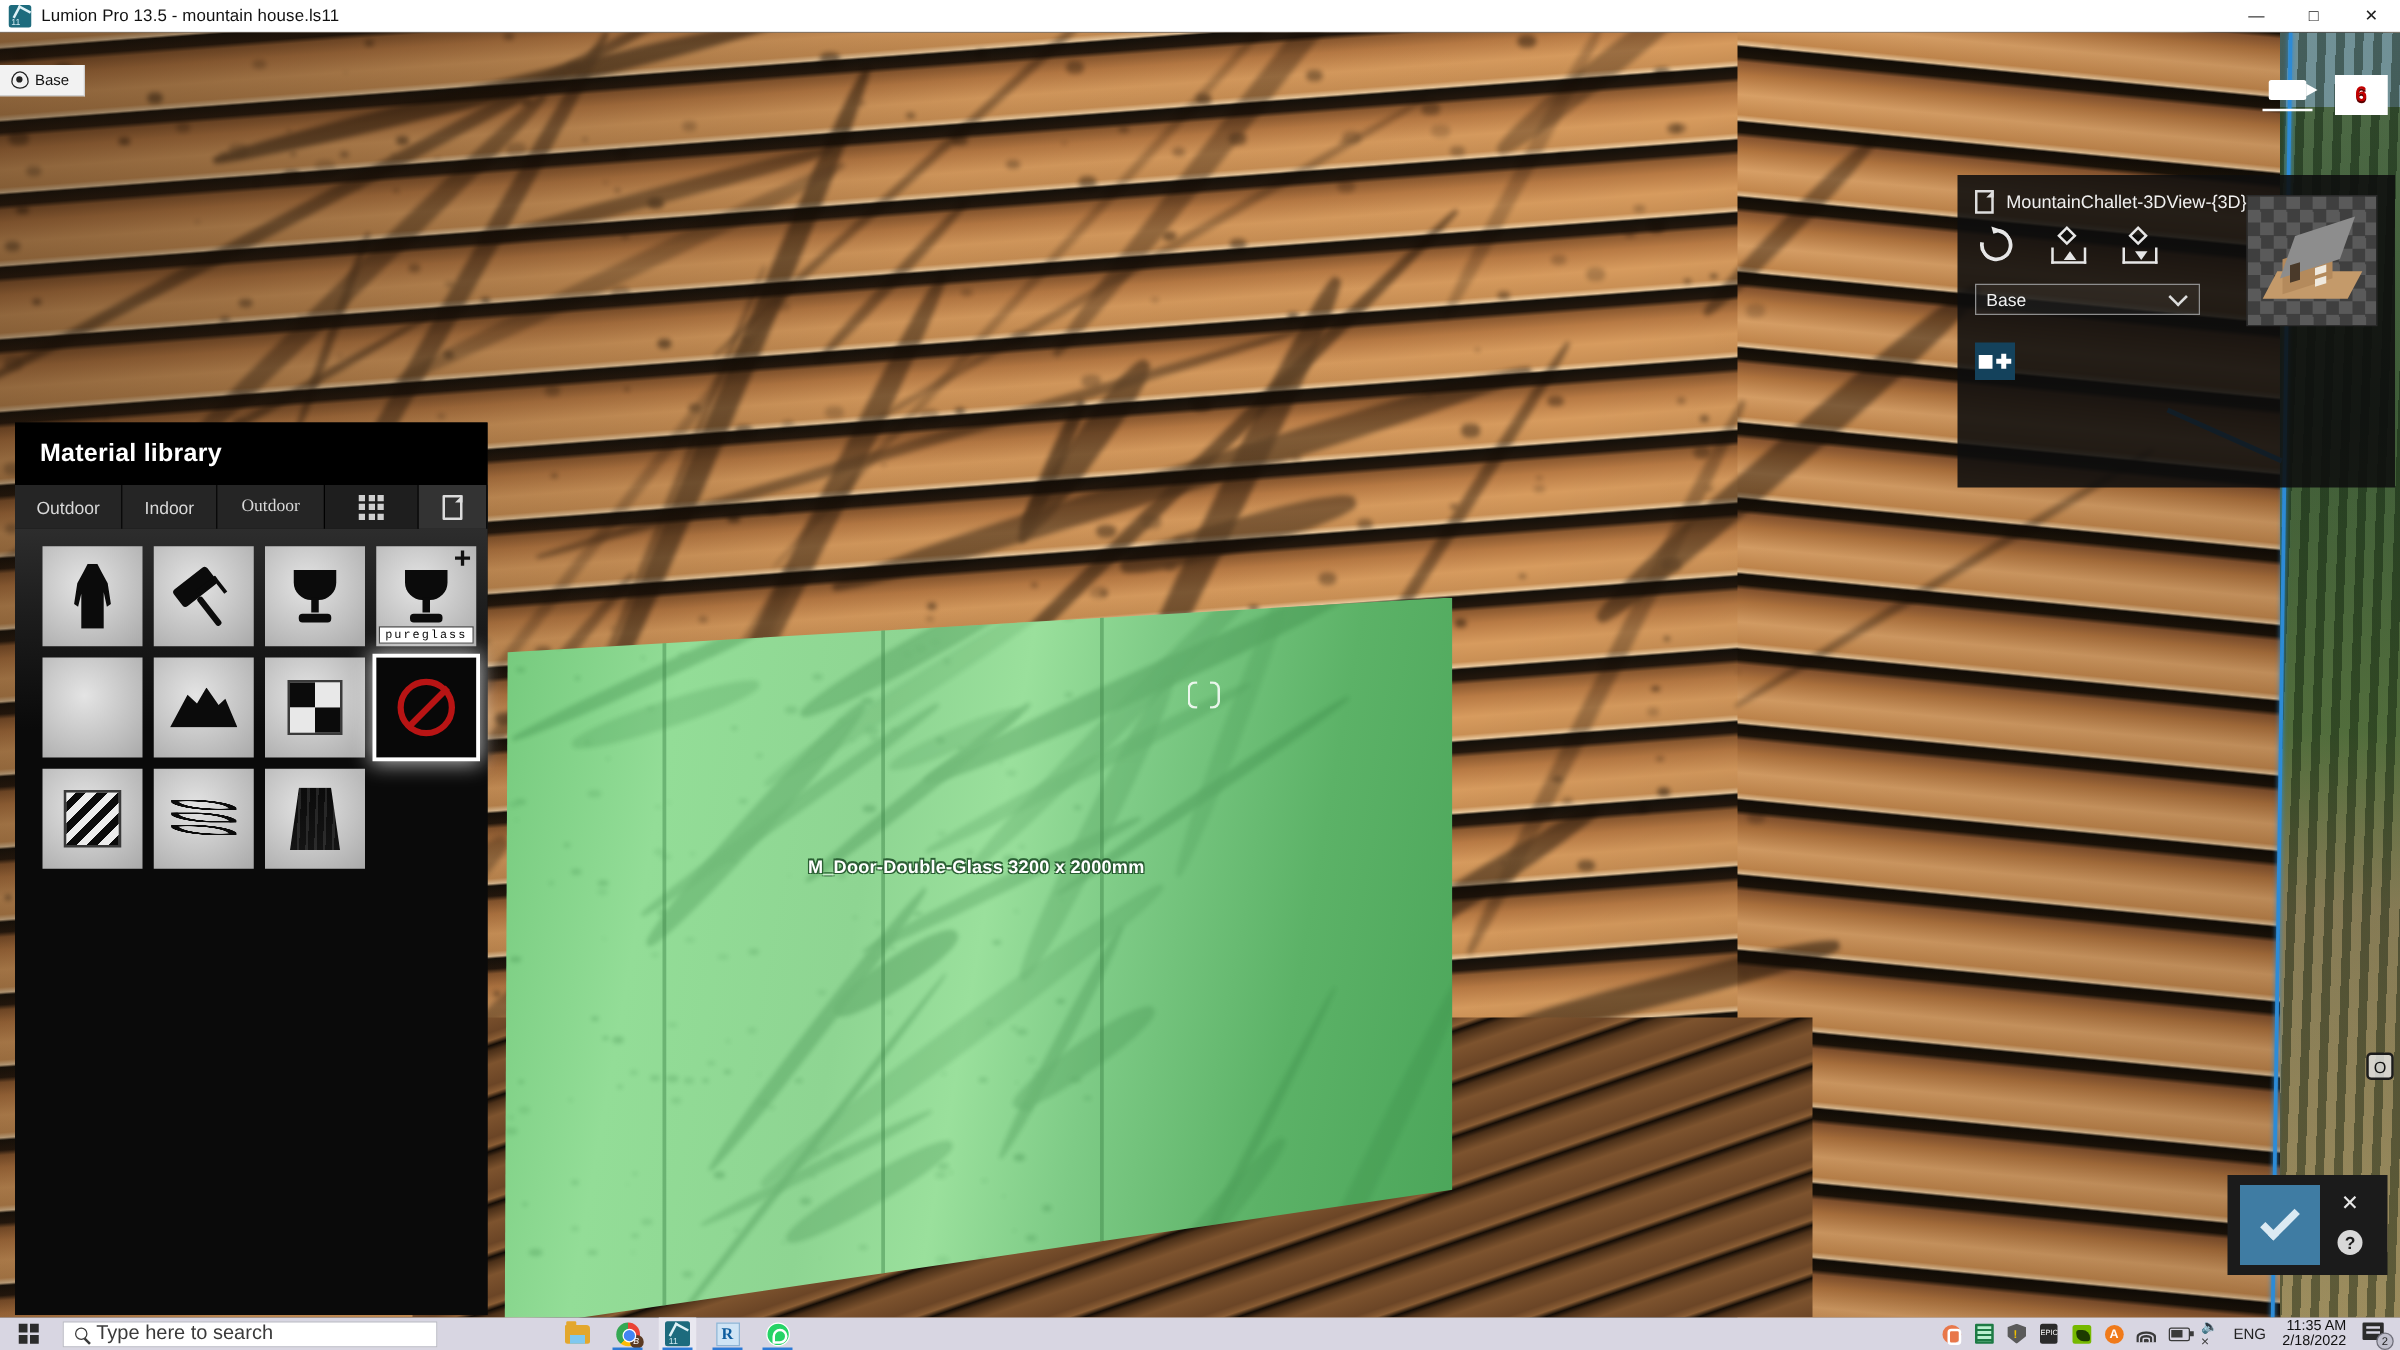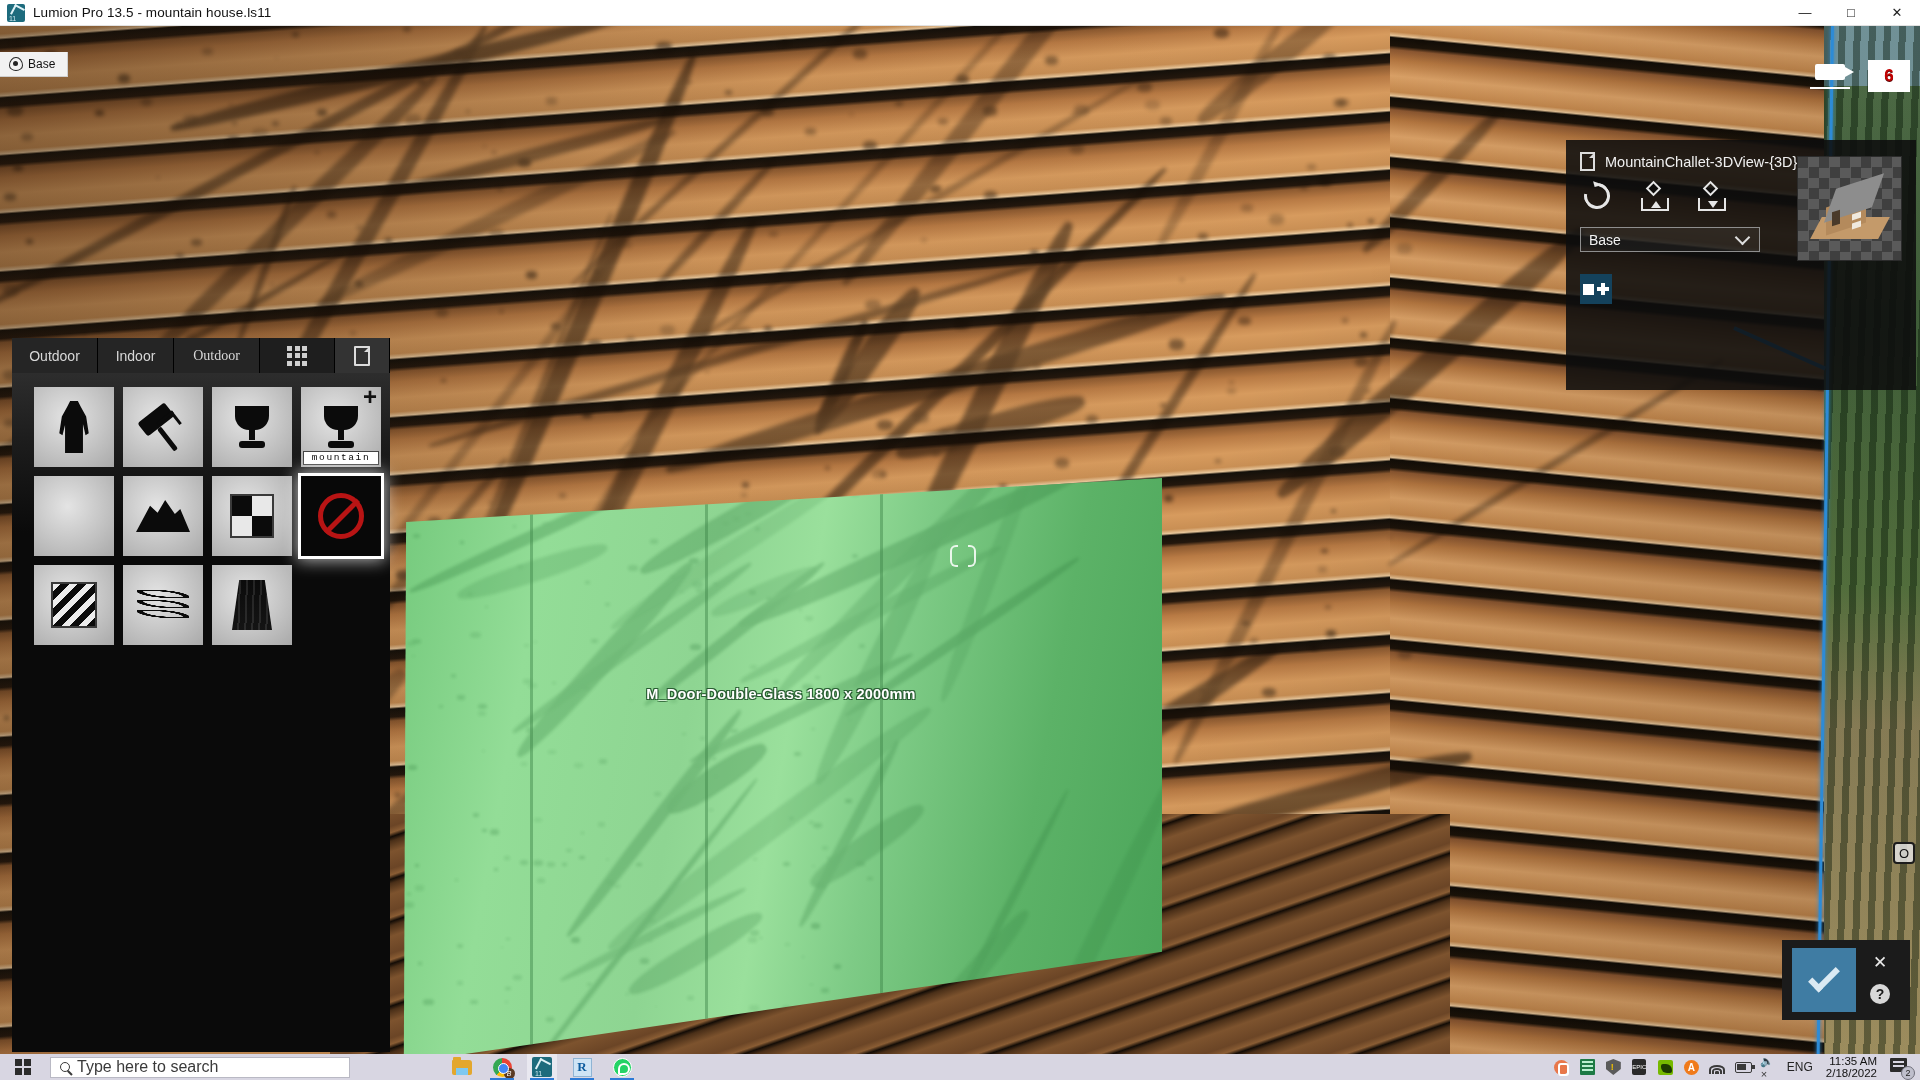--- a/index.html
+++ b/index.html
@@ -858,21 +858,21 @@
           <div class="dsh" style="width: 8.075px; height: 4.845px; left: 181.571px; top: 207.588px; opacity: 0.66;"></div>
           <div class="dsh" style="width: 5.72423px; height: 3.43454px; left: 467.399px; top: 398.764px; opacity: 0.58;"></div>
           <div class="dsh" style="width: 6.66975px; height: 4.00185px; left: 66.6015px; top: 114.384px; opacity: 0.49;"></div>
           <div class="dsh" style="width: 5.1338px; height: 3.08028px; left: 383.376px; top: 527.782px; opacity: 0.69;"></div>
           <div class="dsh" style="width: 9.00525px; height: 5.40315px; left: 350.068px; top: 452.292px; opacity: 0.56;"></div>
           <div class="dsh" style="width: 2.83966px; height: 1.7038px; left: 448.283px; top: 241.245px; opacity: 0.52;"></div>
         </div>
       <div class="dmull" style="left:17%"></div>
       <div class="dmull" style="left:40%"></div>
       <div class="dmull" style="left:63%"></div>
-      <div id="doorLabel">M_Door-Double-Glass 1800 x 2000mm</div>
+      <div id="doorLabel">M_Door-Double-Glass 3200 x 2000mm</div>
     </div>
     <div id="pickCursor">
       <i class="l"></i>
         <i class="r"></i>
     </div>
 
     <div id="baseTab">
       <div class="eye"></div>
       <span>Base</span>
     </div>
@@ -925,20 +925,21 @@
             <i class="bodyw"></i>
             <i class="roof"></i>
             <i class="dr"></i>
             <i class="wn"></i>
             <i class="wn2"></i>
         </div>
       </div>
     </div>
 
     <div id="matlib">
+      <div class="ml-title">Material library</div>
       <div class="ml-tabs">
         <div class="tab t-various">Outdoor</div>
         <div class="tab t-indoor">Indoor</div>
         <div class="tab t-outdoor">Outdoor</div>
         <div class="tab t-grid">
           <div class="grid-icon">
             <i></i>
               <i></i>
               <i></i>
               <i></i>
@@ -972,21 +973,21 @@
                 <i class="bas"></i>
               </div>
           </div>
           <div class="mcell">
             <div class="ic-glass">
                 <i class="cup"></i>
                 <i class="stm"></i>
                 <i class="bas"></i>
               </div>
             <div class="badge-plus">+</div>
-            <div class="mlabel">mountain</div>
+            <div class="mlabel">pureglass</div>
           </div>
 
           <div class="mcell">
               <div class="ic-plain"></div>
             </div>
           <div class="mcell">
               <div class="ic-mount"></div>
             </div>
           <div class="mcell">
             <div class="ic-checker">

